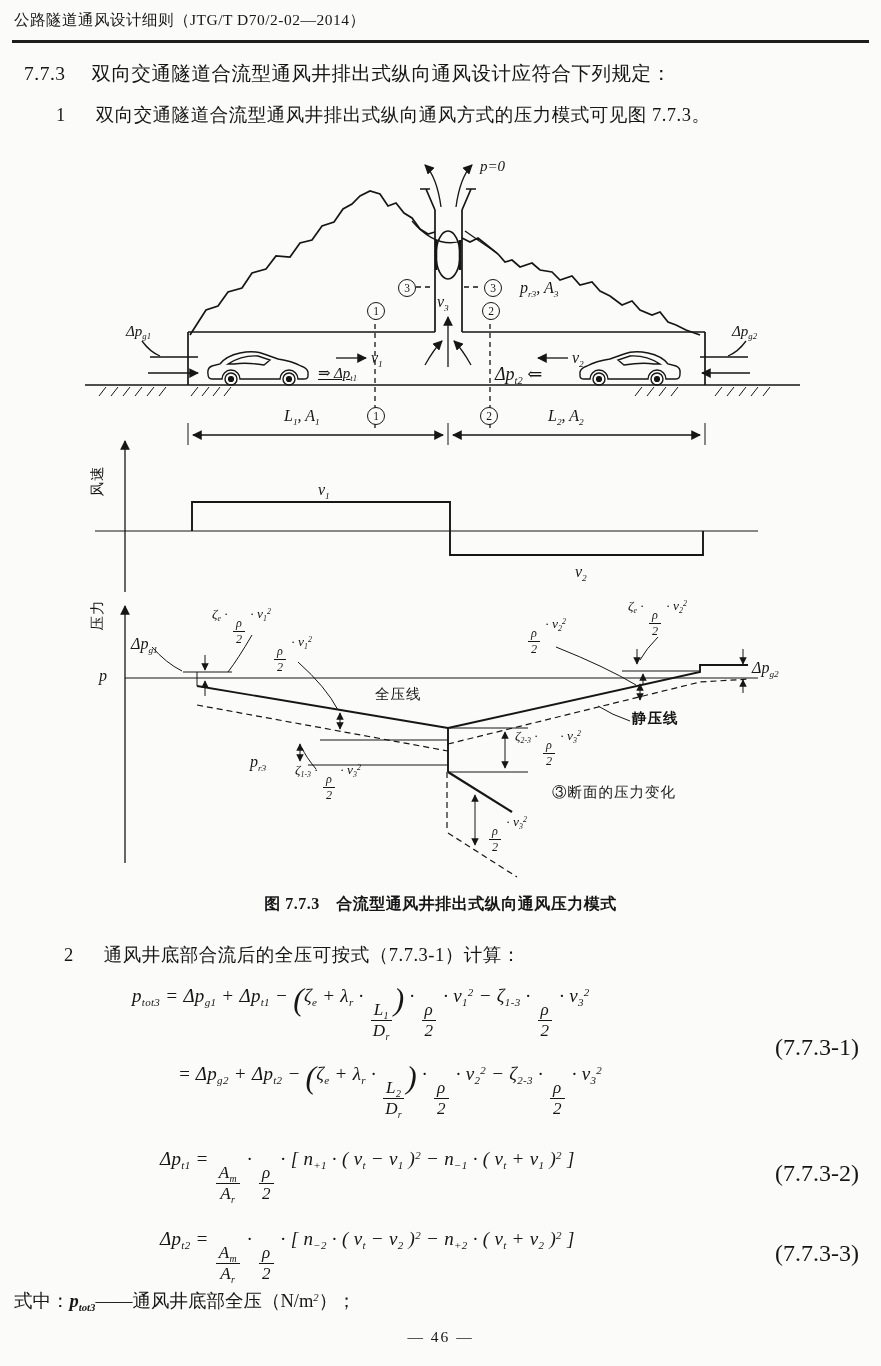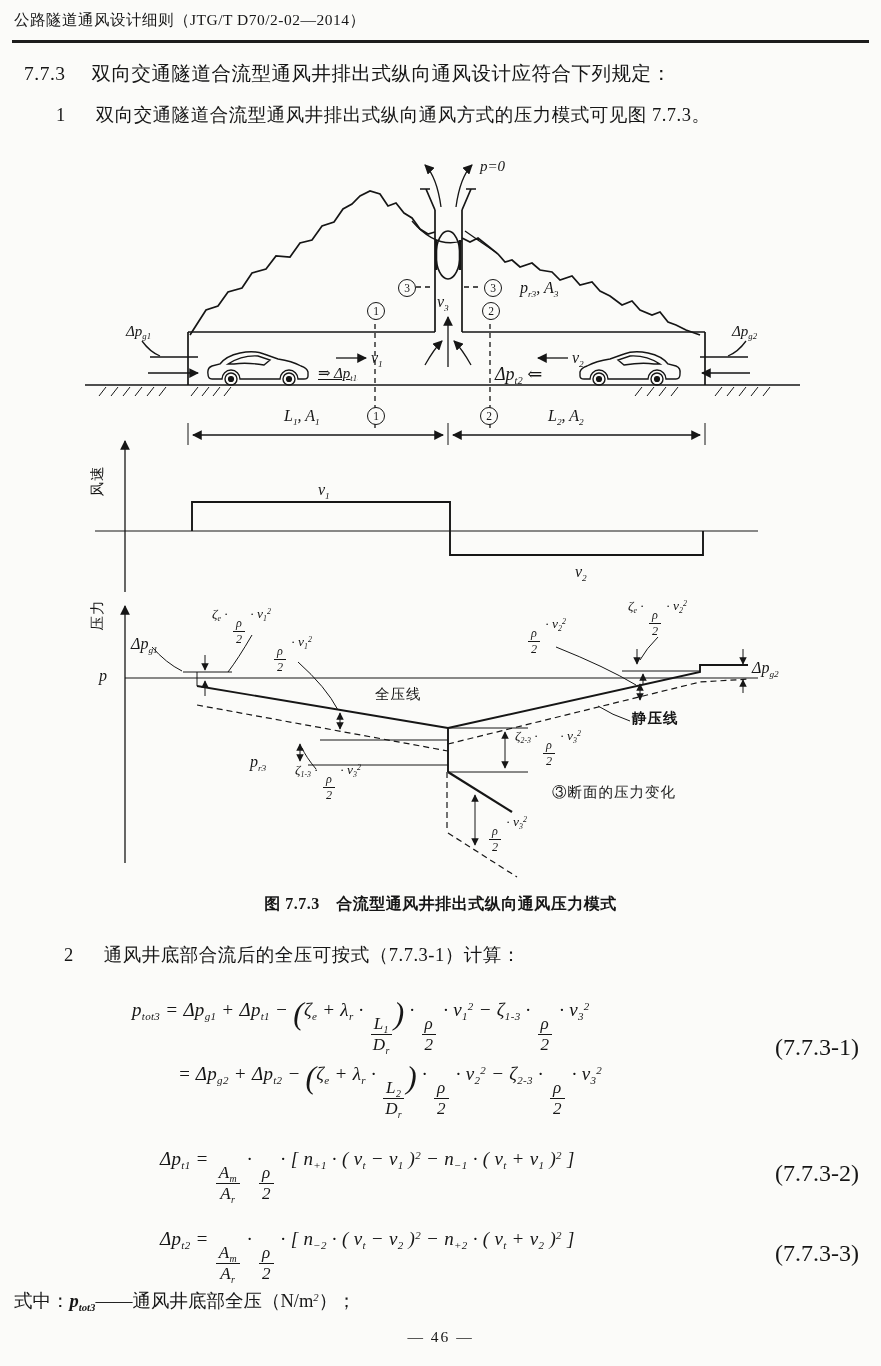--- a/index.html
+++ b/index.html
@@ -236,21 +236,21 @@
       </span> · v<sub>2</sub><sup>2</sup></div>
   <div class="lbl fx" style="left:752px;top:504px;">Δp<sub>g2</sub></div>
 </div>
 
 <div class="abs caption">图 7.7.3　合流型通风井排出式纵向通风压力模式</div>
 
 <div class="abs para item2">
   <span class="num">2</span><span>通风井底部合流后的全压可按式（7.7.3-1）计算：</span>
 </div>
 
-<div class="eq" style="top:985px;left:132px;margin-top:14px;">p<sub>tot3</sub> = Δp<sub>g1</sub> + Δp<sub>t1</sub> − <span class="bp">(</span>ζ<sub>e</sub> + λ<sub>r</sub> · <span class="fr">
+<div class="eq" style="top:985px;left:132px;">p<sub>tot3</sub> = Δp<sub>g1</sub> + Δp<sub>t1</sub> − <span class="bp">(</span>ζ<sub>e</sub> + λ<sub>r</sub> · <span class="fr">
       <span class="nu">L<sub>1</sub></span>
       <span class="de">D<sub>r</sub></span>
     </span><span class="bp">)</span> · <span class="fr">
       <span class="nu">ρ</span>
       <span class="de">2</span>
     </span> · v<sub>1</sub><sup>2</sup> − ζ<sub>1-3</sub> · <span class="fr">
       <span class="nu">ρ</span>
       <span class="de">2</span>
     </span> · v<sub>3</sub><sup>2</sup></div>
 <div class="eq-num" style="top:1034px;">(7.7.3-1)</div>

